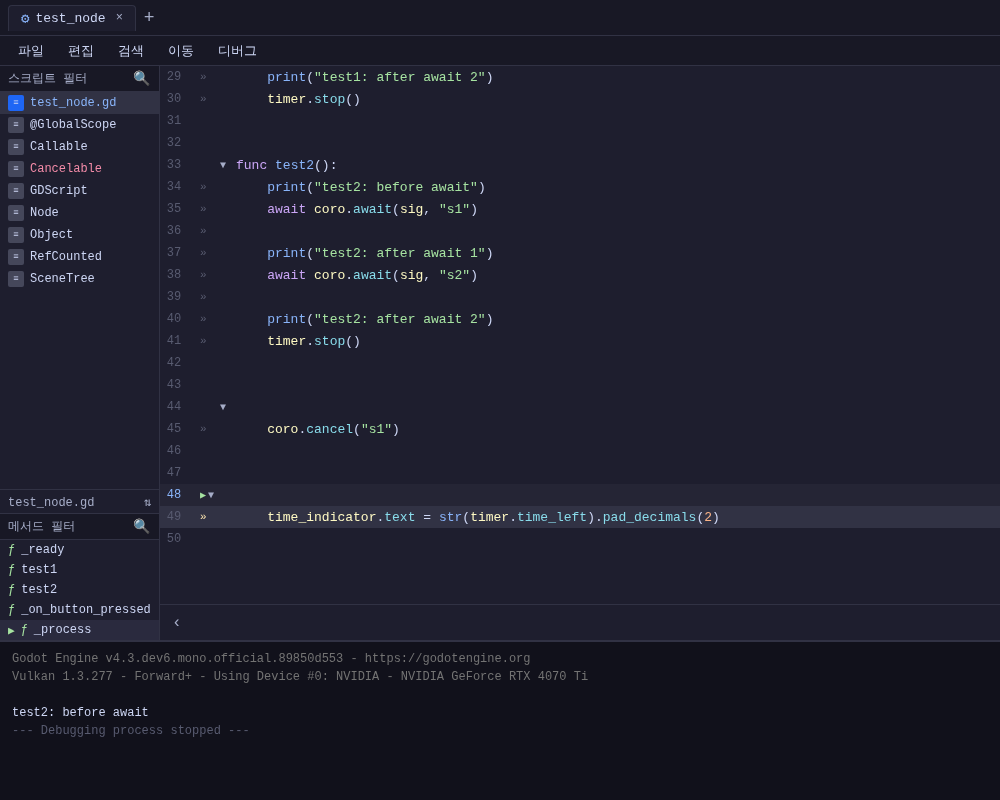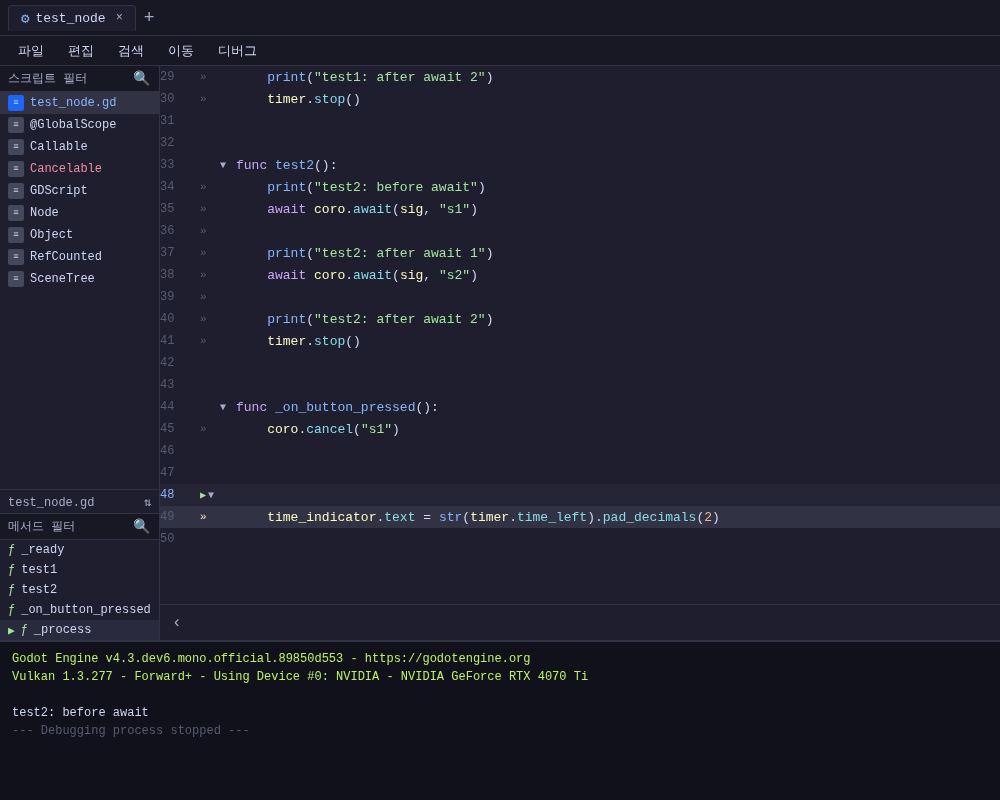--- a/index.html
+++ b/index.html
@@ -192,21 +192,21 @@
     .code-line {
       display: flex;
       align-items: center;
       height: 22px;
       min-height: 22px;
     }
     .code-line.active-line { background: #313244; }
 
     .line-num {
       width: 40px;
-      text-align: left;
+      text-align: center;
       padding-right: 12px;
       color: #585b70;
       font-size: 12px;
       flex-shrink: 0;
       user-select: none;
     }
     .line-arrow {
       width: 20px;
       color: #585b70;
       font-size: 11px;
@@ -241,21 +241,21 @@
     #console-area {
       height: 160px;
       background: #11111b;
       border-top: 2px solid #313244;
       padding: 8px 12px;
       font-family: 'Consolas', 'Courier New', monospace;
       font-size: 12px;
       overflow-y: auto;
     }
     .console-line {
-      color: #bef264;
+      color: #737373;
       line-height: 1.5;
     }
     .console-line.highlight { color: #cdd6f4; }
     .console-line.comment-line { color: #585b70; }
 
     
     #back-arrow-area {
       position: absolute;
       bottom: 0;
       left: 0;
@@ -476,21 +476,20 @@
       <span class="line-num">43</span>
       <span class="line-arrow"></span>
       <span class="fold-arrow"></span>
       <span class="line-content"></span>
     </div>
 
     <div class="code-line">
       <span class="line-num">44</span>
       <span class="line-arrow"></span>
       <span class="fold-arrow">▼</span>
-      <span class="line-content"><span class="kw">func</span> <span class="fn">_on_button_pressed</span><span class="punc">():</span></span>
     </div>
 
     <div class="code-line">
       <span class="line-num">45</span>
       <span class="line-arrow">»</span>
       <span class="fold-arrow"></span>
       <span class="line-content">    <span class="var">coro</span><span class="punc">.</span><span class="method-call">cancel</span><span class="punc">(</span><span class="str">"s1"</span><span class="punc">)</span></span>
     </div>
 
     <div class="code-line">

